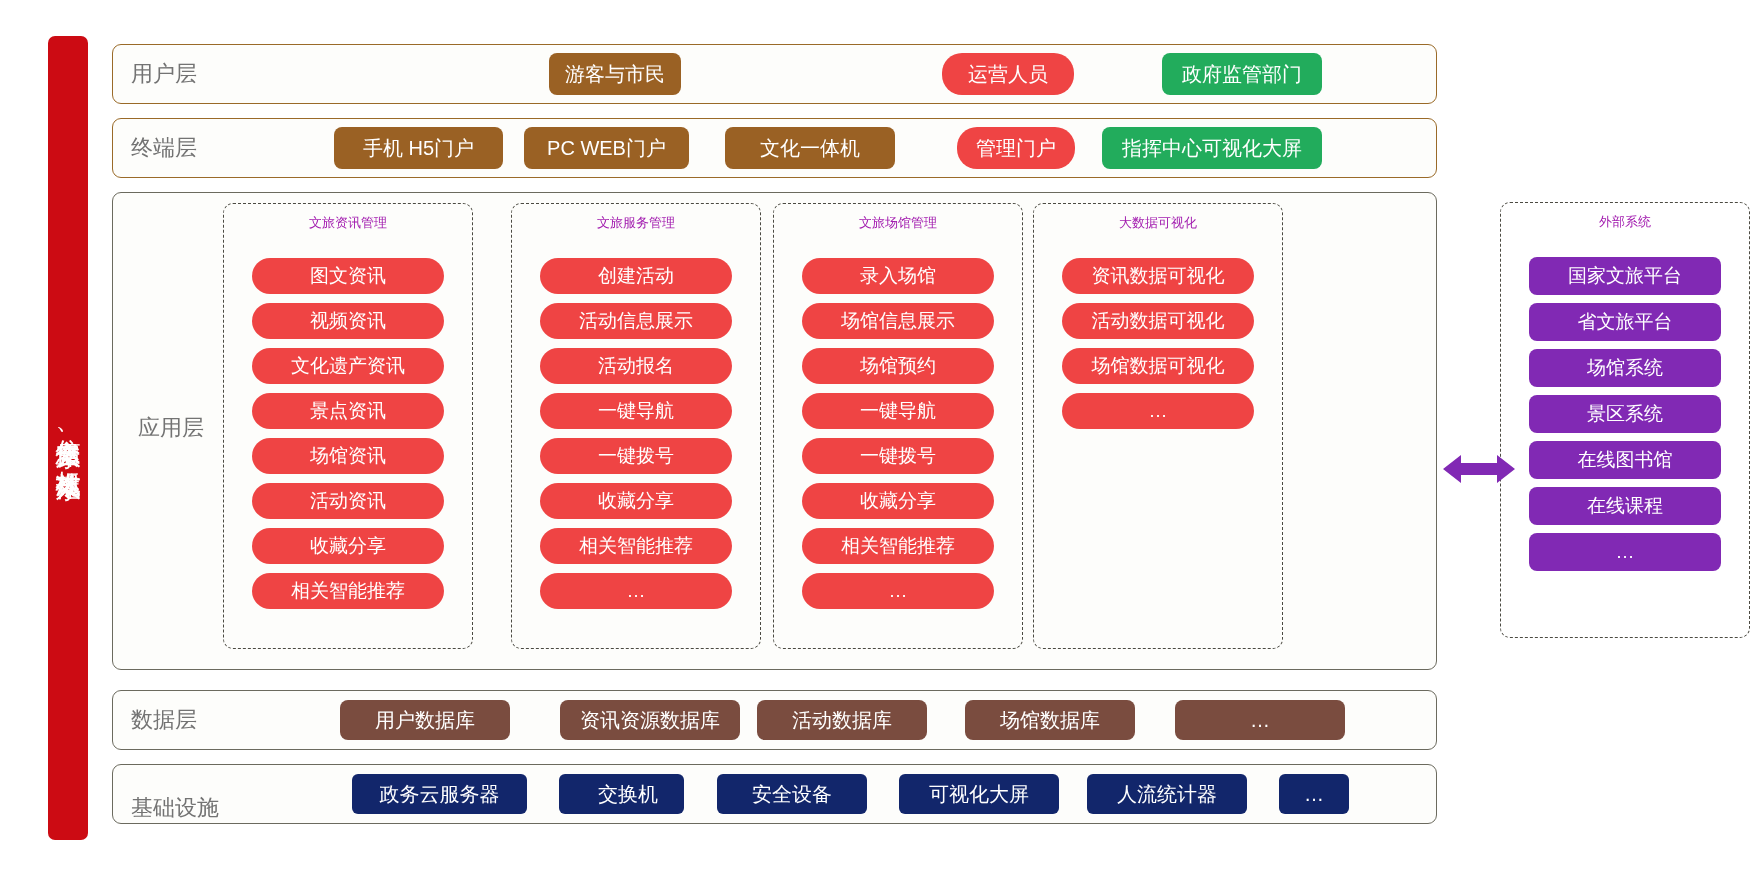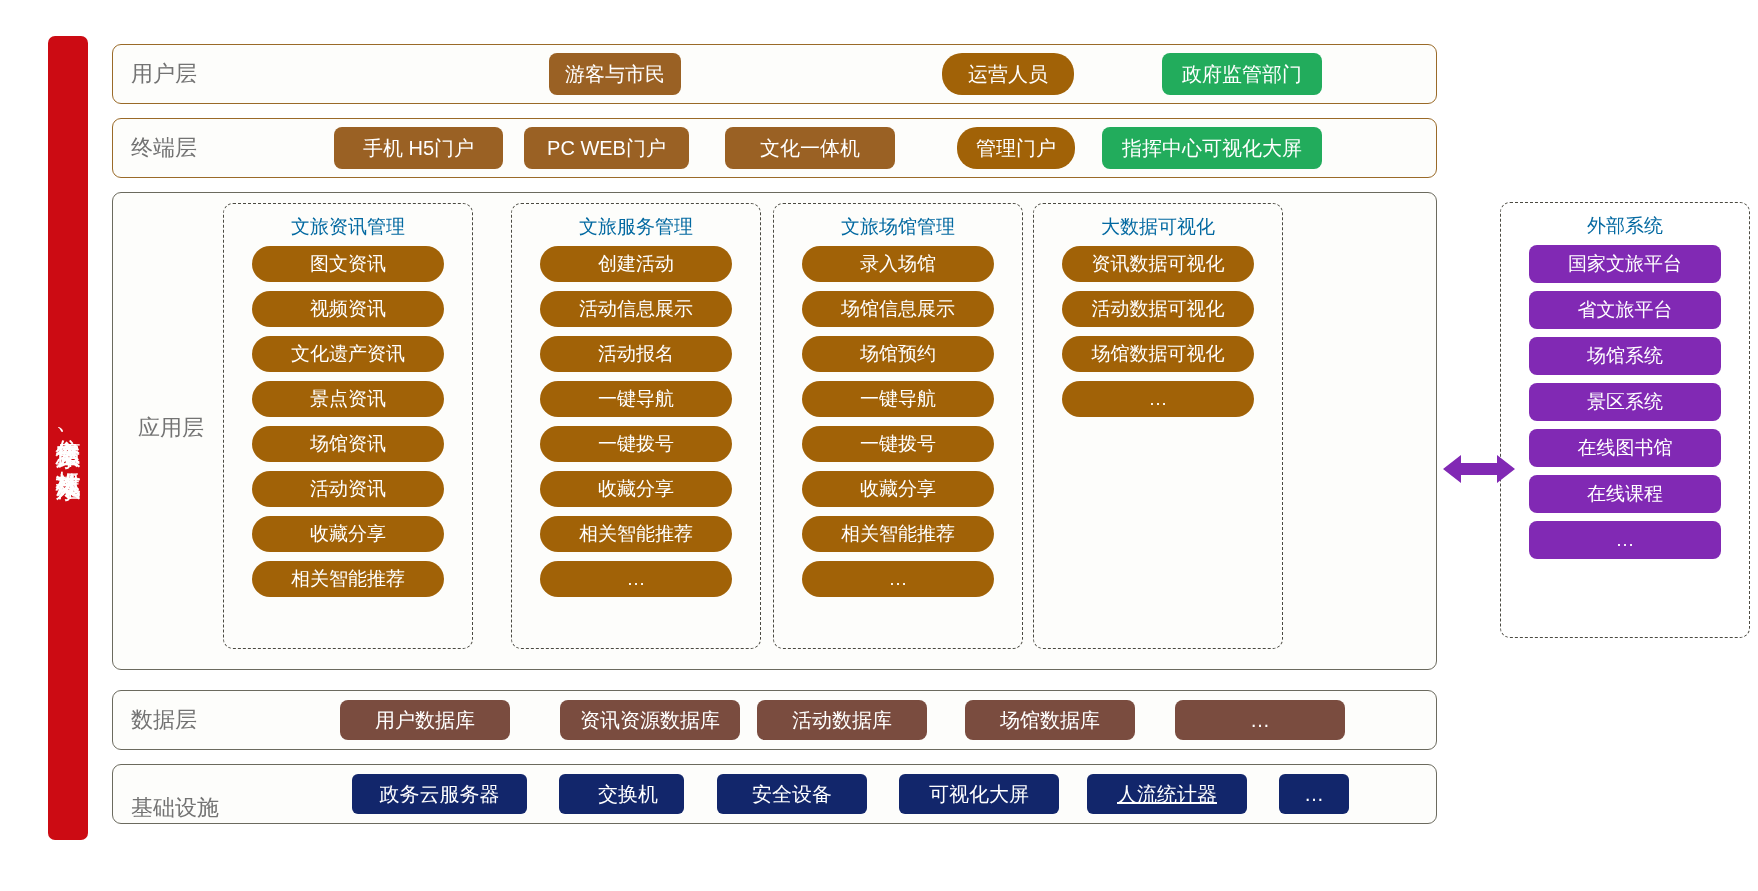--- a/index.html
+++ b/index.html
@@ -64,21 +64,21 @@
     align-items: center;
     justify-content: center;
     border-radius: 8px;
     color: #ffffff;
     font-size: 20px;
     white-space: nowrap;
     text-align: center;
     height: 42px;
   }
   .chip.brown  { background: #9a6124; }
-  .chip.blue   { background: #a16207; border-radius: 20px; }
+  .chip.blue   { background: #ef4444; border-radius: 20px; }
   .chip.green  { background: #22ac5c; }
   .chip.dbrown { background: #7a4c3f; }
   .chip.navy   { background: #12266b; border-radius: 6px; }
   .chip.purple { background: #8129b4; border-radius: 8px; }
 
   
   #user-layer  { left: 112px; top: 44px;  width: 1325px; height: 60px; padding: 0 18px; }
   #term-layer  { left: 112px; top: 118px; width: 1325px; height: 60px; padding: 0 18px; }
 
   .row-items {
@@ -107,23 +107,23 @@
     flex-direction: column;
     align-items: center;
     background: transparent;
   }
   #col-0 { position:absolute; left: 110px;  top: 10px; width: 250px; height: 446px; }
   #col-1 { position:absolute; left: 398px;  top: 10px; width: 250px; height: 446px; }
   #col-2 { position:absolute; left: 660px;  top: 10px; width: 250px; height: 446px; }
   #col-3 { position:absolute; left: 920px;  top: 10px; width: 250px; height: 446px; }
 
   .col-title {
-    color: #0369a1;
-    font-size: 19px;
-    margin-bottom: 6px;
+    color: #a21caf;
+    font-size: 13px;
+    margin-bottom: 26px;
     white-space: nowrap;
   }
   .col-items { display: flex; flex-direction: column; gap: 9px; width: 100%; align-items: center; }
   .col-items .chip { width: 192px; height: 36px; font-size: 19px; }
 
   
   #ext-panel {
     position: absolute;
     left: 1500px; top: 202px;
     width: 250px; height: 436px;
@@ -264,18 +264,18 @@
       </div>
   </div>
 
   <div class="layer-box neutral" id="infra-layer">
     <span class="layer-label">基础设施</span>
     <div class="row-items" id="infra-items">
         <div class="chip navy" style="left: 133px; width: 175px;">政务云服务器</div>
         <div class="chip navy" style="left: 340px; width: 125px; padding-left: 13px;">交换机</div>
         <div class="chip navy" style="left: 498px; width: 150px;">安全设备</div>
         <div class="chip navy" style="left: 680px; width: 160px;">可视化大屏</div>
-        <div class="chip navy" style="left: 868px; width: 160px; text-decoration: underline;">人流统计器</div>
+        <div class="chip navy" style="left: 868px; width: 160px;">人流统计器</div>
         <div class="chip navy" style="left: 1060px; width: 70px;">…</div>
       </div>
   </div>
 
 </div>
 
 </body></html>

